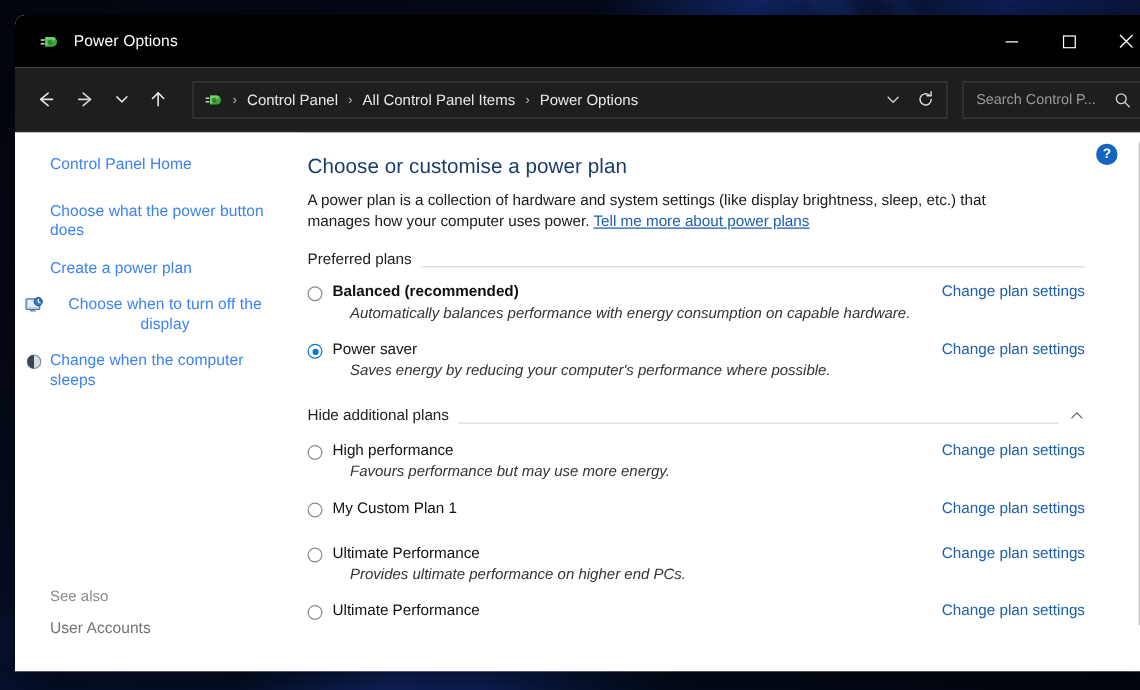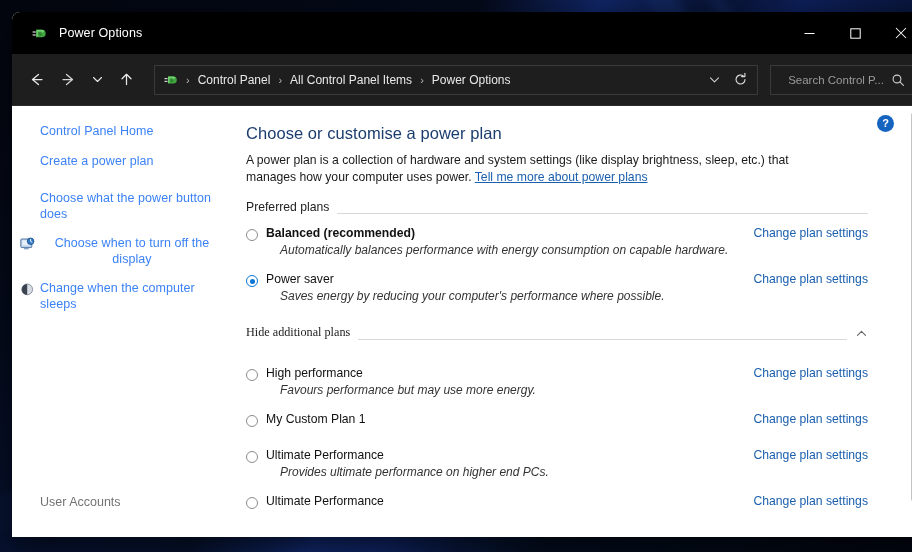--- a/index.html
+++ b/index.html
@@ -142,21 +142,20 @@
     flex: 0 0 auto;
   }
   #searchbox input {
     background: transparent;
     border: none;
     outline: none;
     color: #e2e2e2;
     font-size: 11.5px;
     font-family: "Liberation Sans", sans-serif;
     width: 110px;
-    text-align: center;
   }
   #searchbox input::placeholder { color: #9a9a9a; }
 
   
   #bodyarea {
     flex: 1 1 auto;
     display: flex;
     background: #ffffff;
     position: relative;
     overflow: hidden;
@@ -453,26 +452,26 @@
     </div>
 
     <div id="bodyarea">
 
       <div id="sidebar">
 
         <div class="side-link">
           <span class="side-label">Control Panel Home</span>
         </div>
 
+        <div class="side-link" style="margin-top:22px;">
+          <span class="side-label" style="max-width:186px; display:inline-block;">Choose what the power button does</span>
+        </div>
+
         <div class="side-link">
           <span class="side-label">Create a power plan</span>
-        </div>
-
-        <div class="side-link" style="margin-top:22px;">
-          <span class="side-label" style="max-width:186px; display:inline-block;">Choose what the power button does</span>
         </div>
 
         <div class="side-link">
           <span class="side-icon">
             <svg width="15" height="15" viewBox="0 0 15 15">
               <rect x="0.8" y="2" width="11" height="8.6" rx="0.8" fill="#b9cfe8" stroke="#4a6f9c" stroke-width="0.9"></rect>
               <rect x="2.2" y="3.3" width="8.2" height="5.2" fill="#e7f0fa"></rect>
               <rect x="4" y="11.1" width="4.6" height="1.2" fill="#7694bd"></rect>
               <circle cx="10.6" cy="4.3" r="3.3" fill="#2f78c4" stroke="#1b4f8c" stroke-width="0.8"></circle>
               <path d="M10.6 2.4 V4.3 L12 5.2" stroke="#ffffff" stroke-width="0.95" fill="none" stroke-linecap="round"></path>
@@ -485,20 +484,21 @@
           <span class="side-icon">
             <svg width="15" height="15" viewBox="0 0 15 15">
               <circle cx="7.2" cy="7.4" r="5.4" fill="#d8dde4" stroke="#7d8899" stroke-width="0.85"></circle>
               <path d="M7.2 2 a5.4 5.4 0 0 0 0 10.8 z" fill="#3c4350"></path>
             </svg>
           </span>
           <span class="side-label" style="max-width:186px; display:inline-block;">Change when the computer sleeps</span>
         </div>
 
         <div id="seealso">
+          <div class="seealso-title">See also</div>
           <div class="seealso-link">User Accounts</div>
         </div>
       </div>
 
       <div id="content">
 
         <div id="helpicon">?</div>
 
         <div class="page-title">Choose or customise a power plan</div>
 
@@ -522,21 +522,21 @@
 
         <div class="plan-row">
           <span class="radio checked"></span>
           <div class="plan-top">
             <span class="plan-name">Power saver</span>
             <span class="plan-link">Change plan settings</span>
           </div>
           <div class="plan-desc">Saves energy by reducing your computer's performance where possible.</div>
         </div>
 
-        <div class="section-head" style="margin-top:22px; margin-bottom:26px;font-family:Liberation Serif, serif;">
+        <div class="section-head" style="margin-top:22px; margin-bottom:14px;">
           <span class="sh-label">Hide additional plans</span>
           <span class="sh-rule"></span>
           <span class="sh-chevron">
             <svg width="13" height="13" viewBox="0 0 13 13">
               <path d="M2.5 8.3 L6.5 4.3 L10.5 8.3" stroke="#666666" stroke-width="1.1" fill="none" stroke-linecap="round" stroke-linejoin="round"></path>
             </svg>
           </span>
         </div>
 
         <div class="plan-row">

